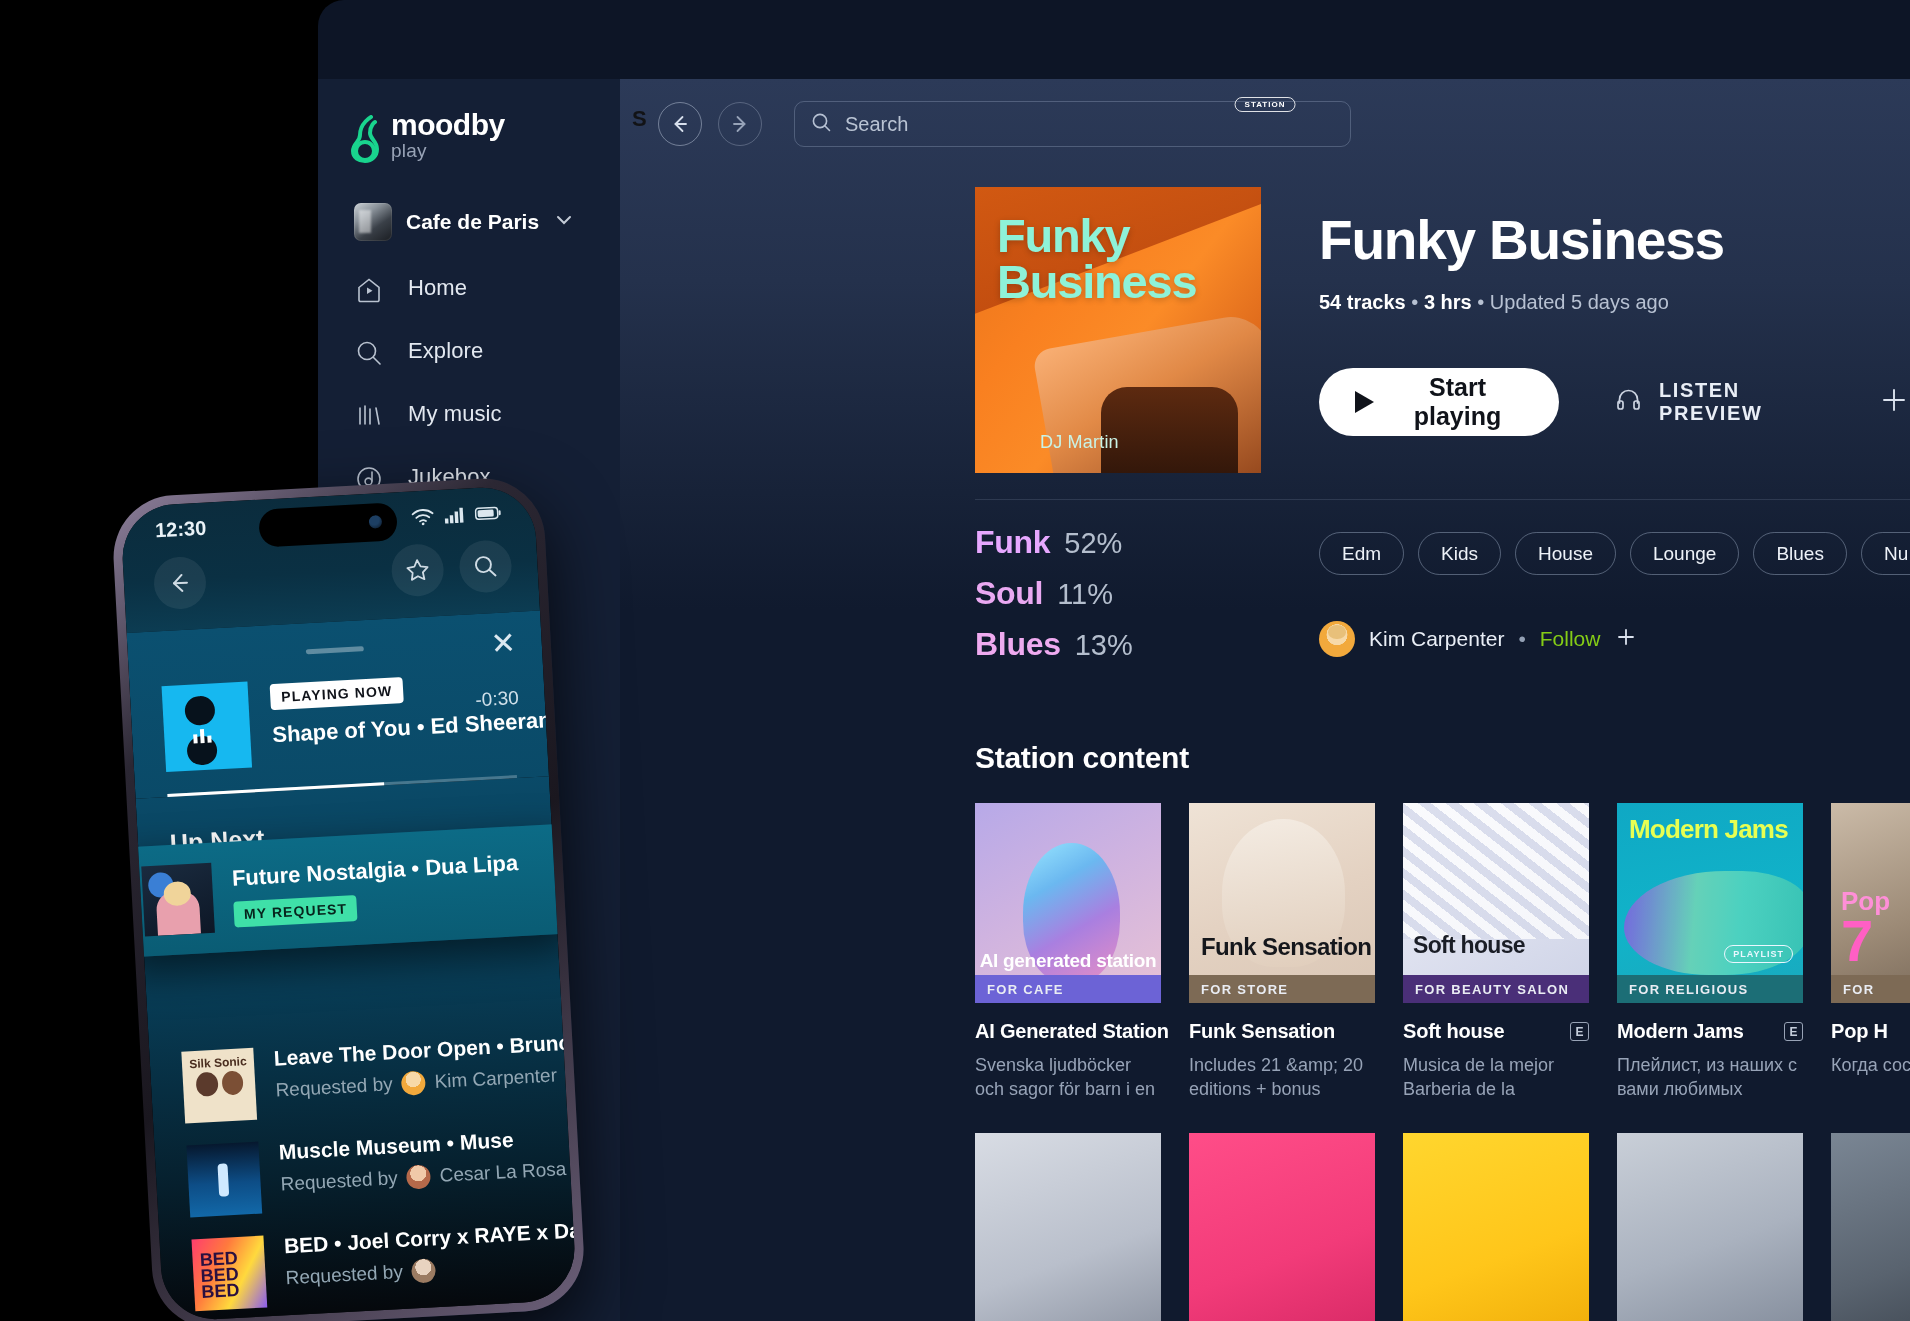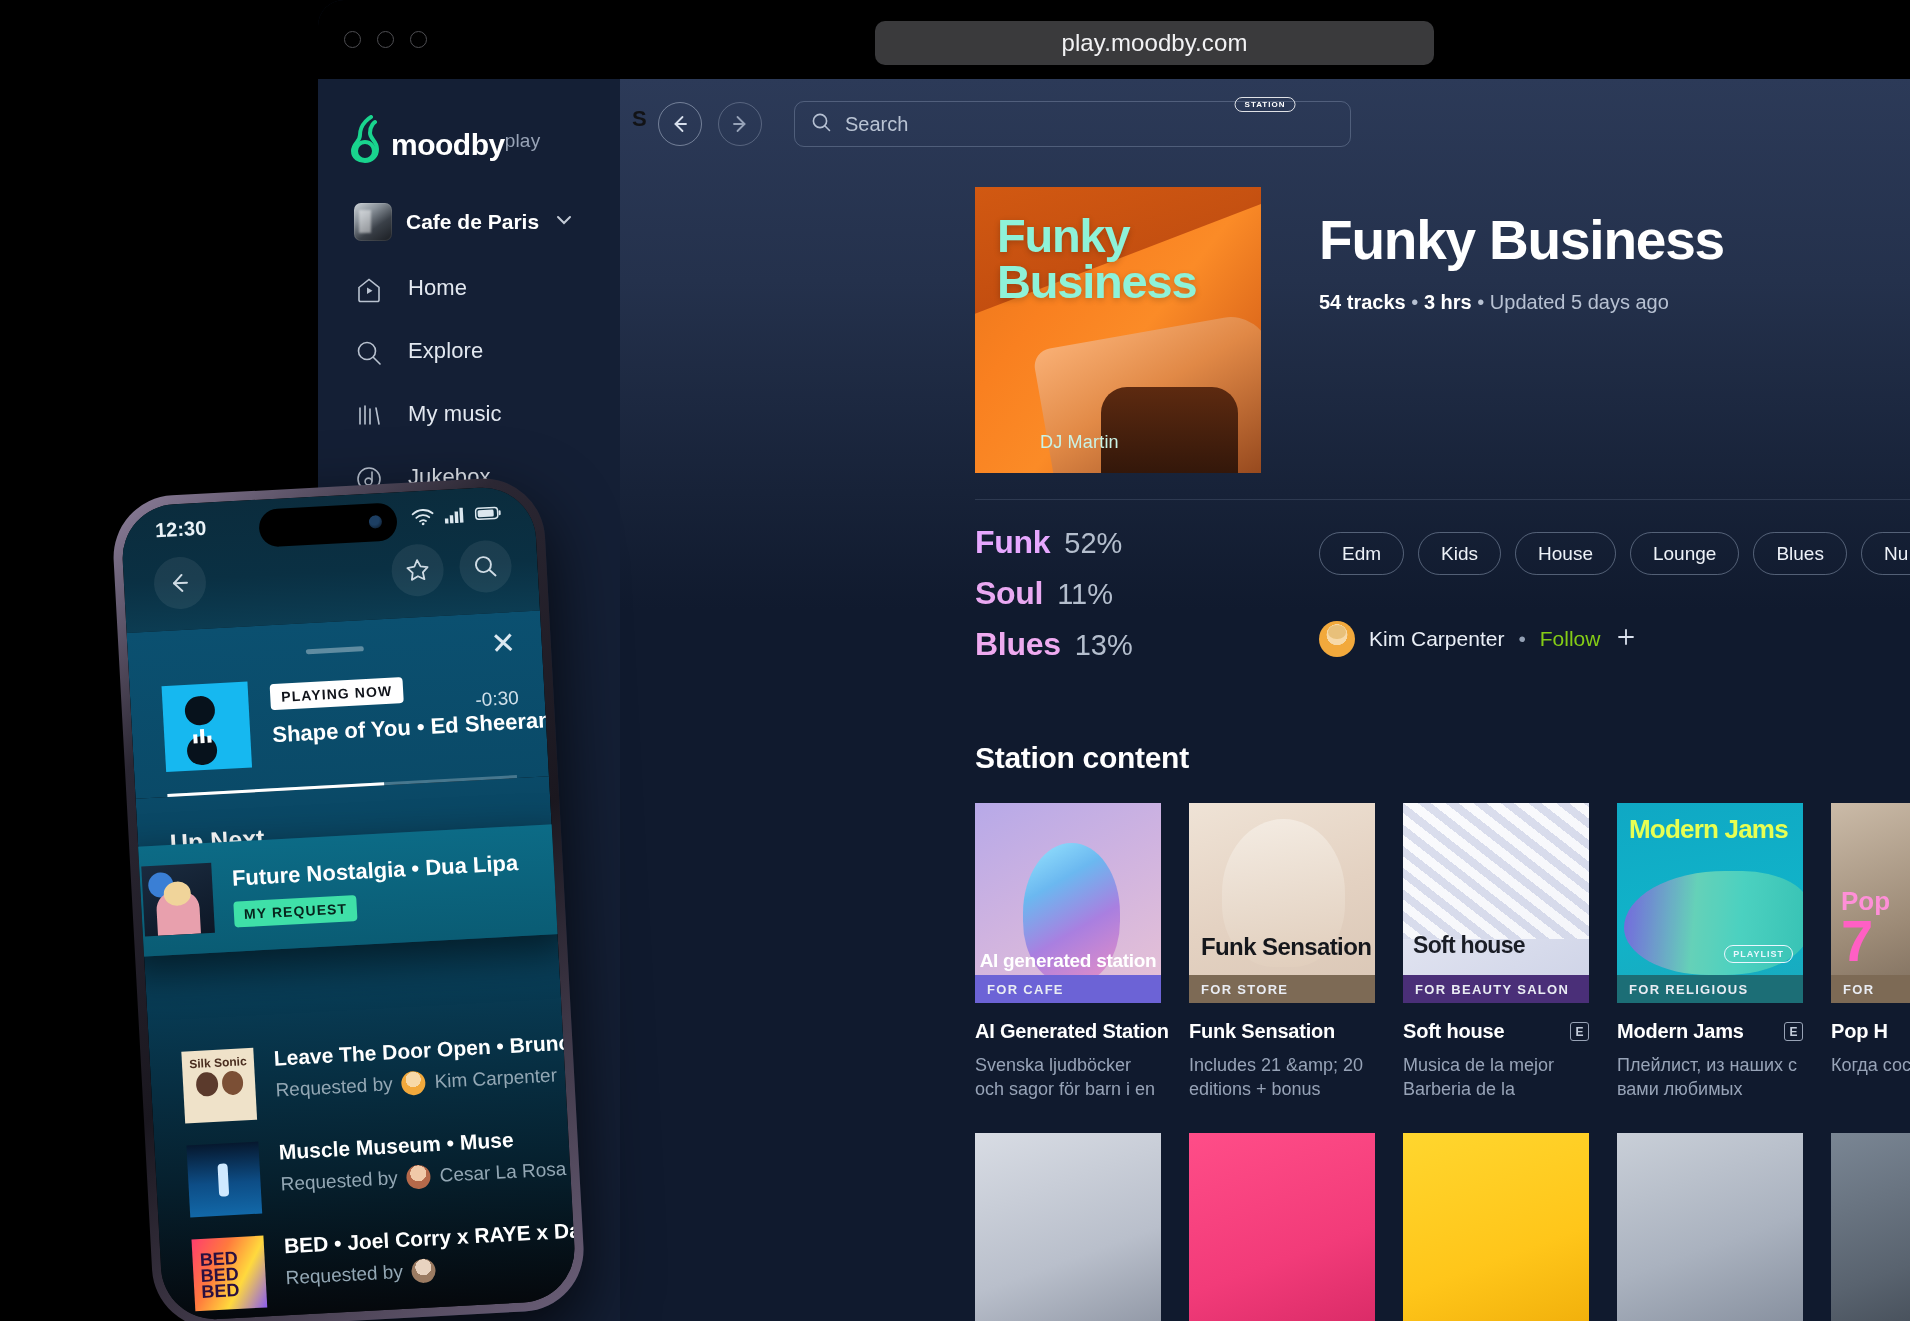--- a/index.html
+++ b/index.html
@@ -33,21 +33,21 @@
   
   .app { position:absolute; left:0; top:79px; right:0; bottom:0; display:flex; }
 
   
   .sidebar {
     width:302px; flex:0 0 302px; background:#141f35;
     padding:26px 0 0 0; position:relative; z-index:3;
   }
   .logo { display:flex; align-items:flex-end; gap:10px; padding:0 0 0 33px; height:58px; }
   .logo-mark { width:30px; height:48px; flex:0 0 30px; }
-  .logo-text { display:flex; line-height:1; padding-bottom:3px;justify-content:center;}
+  .logo-text { display:flex; flex-direction:column; line-height:1; padding-bottom:3px;justify-content:center;}
   .logo-word { color:#fff; font-size:30px; font-weight:700; letter-spacing:-.5px; }
   .logo-sub { color:#98a3b6; font-size:19px; font-weight:400; margin-top:1px; letter-spacing:.2px;}
 
   .station-picker {
     display:flex; align-items:center; gap:14px;
     margin:40px 0 0 36px; width:210px; cursor:pointer;
   }
   .station-thumb {
     width:38px; height:38px; border-radius:7px; flex:0 0 38px;
     background:
@@ -349,30 +349,20 @@
   .avp2{background:radial-gradient(circle at 50% 35%,#f7d9a8 0 38%,#f2a93c 39% 100%);}
   .avp3{background:radial-gradient(circle at 50% 35%,#f0c9a8 0 40%,#b5694a 41% 100%);}
 </style>
 </head>
 <body>
 
 <div class="stage">
 
   <div class="browser">
 
-    <div class="chrome">
-      <div class="dots">
-        <span class="dot"></span>
-        <span class="dot"></span>
-        <span class="dot"></span>
-      </div>
-      <div class="urlbar">
-        <span>play.moodby.com</span>
-      </div>
-    </div>
 
     <div class="app">
 
       <aside class="sidebar">
         <div class="logo">
           <span class="logo-mark">
             <svg viewBox="0 0 30 48" width="30" height="48">
               <path d="M20 2 C20 2 9 8 9 20 C9 27 2 28 2 36 C2 43 8 46 14 46 C21 46 26 41 26 34 C26 26 19 24 19 18 C19 10 24 7 24 7" fill="none" stroke="#19d48e" stroke-width="4" stroke-linecap="round"></path>
               <circle cx="14" cy="36" r="9" fill="none" stroke="#19d48e" stroke-width="4"></circle>
             </svg>
@@ -492,20 +482,41 @@
             <div class="hero-right">
               <h1 class="pl-title">Funky Business</h1>
               <div class="pl-meta">
                 <b>54 tracks</b>
                 <span>•</span>
                 <b>3 hrs</b>
                 <span>•</span>
                 <span>Updated 5 days ago</span>
               </div>
 
+              <div class="actions">
+                <button class="btn-play">
+                  <span class="tri"></span>
+                  <span>Start playing</span>
+                </button>
+                <div class="btn-preview">
+                  <span class="hp">
+                    <svg width="27" height="27" viewBox="0 0 27 27">
+                        <path d="M4.5 17v-3.5a9 9 0 0 1 18 0V17" fill="none" stroke="currentColor" stroke-width="1.7" stroke-linecap="round"></path>
+                        <rect x="3" y="15" width="5" height="8" rx="2" fill="none" stroke="currentColor" stroke-width="1.7"></rect>
+                        <rect x="19" y="15" width="5" height="8" rx="2" fill="none" stroke="currentColor" stroke-width="1.7"></rect>
+                      </svg>
+                  </span>
+                  <span>LISTEN PREVIEW</span>
+                </div>
+                <div class="btn-plus">
+                  <svg width="32" height="32" viewBox="0 0 32 32">
+                      <path d="M16 6v20M6 16h20" stroke="currentColor" stroke-width="1.9" stroke-linecap="round"></path>
+                    </svg>
+                </div>
+              </div>
             </div>
           </div>
 
           <div class="divider"></div>
 
           <div class="mid">
             <div class="stats">
               <div class="stat">
                 <span class="g" style="color:#e7a8ff">Funk</span>
                 <span class="p">52%</span>

